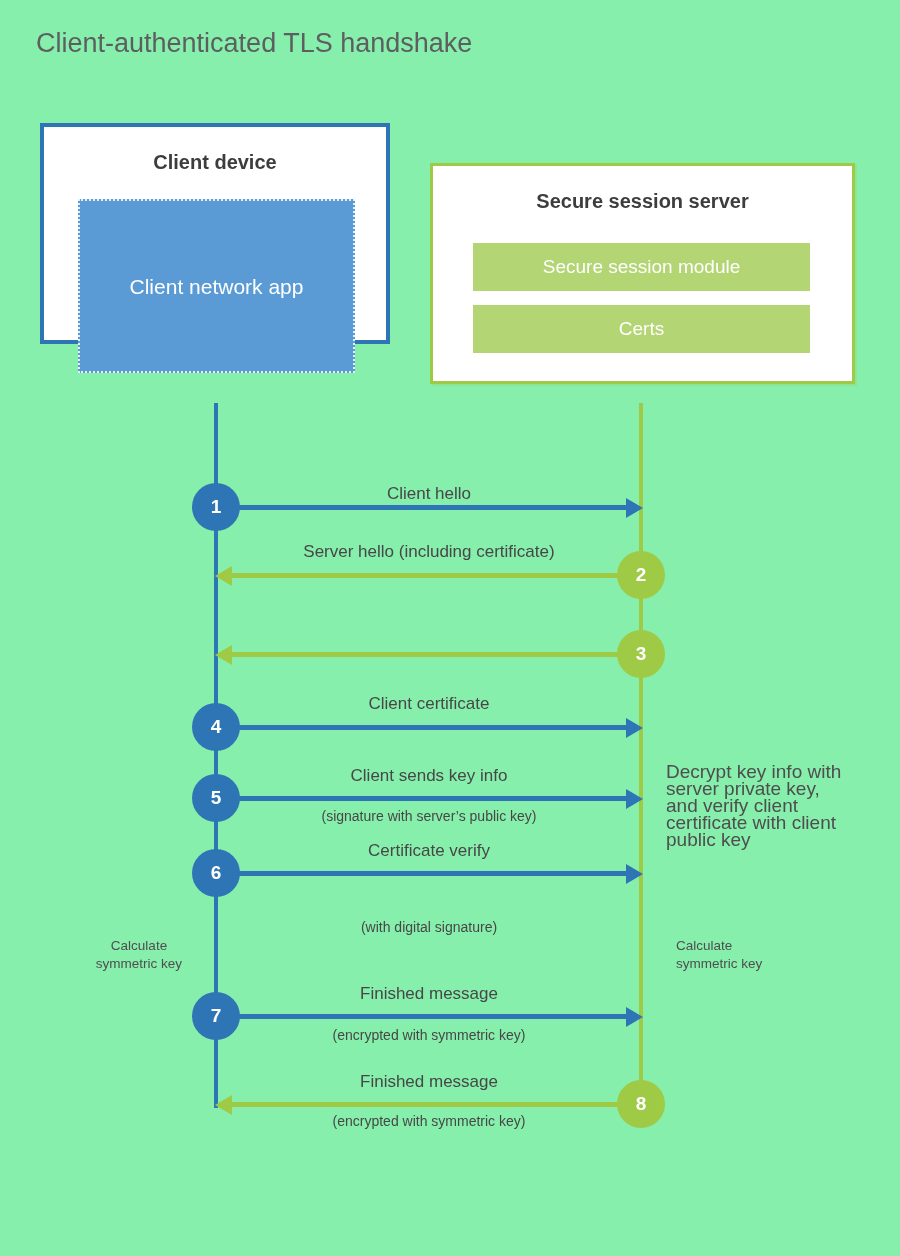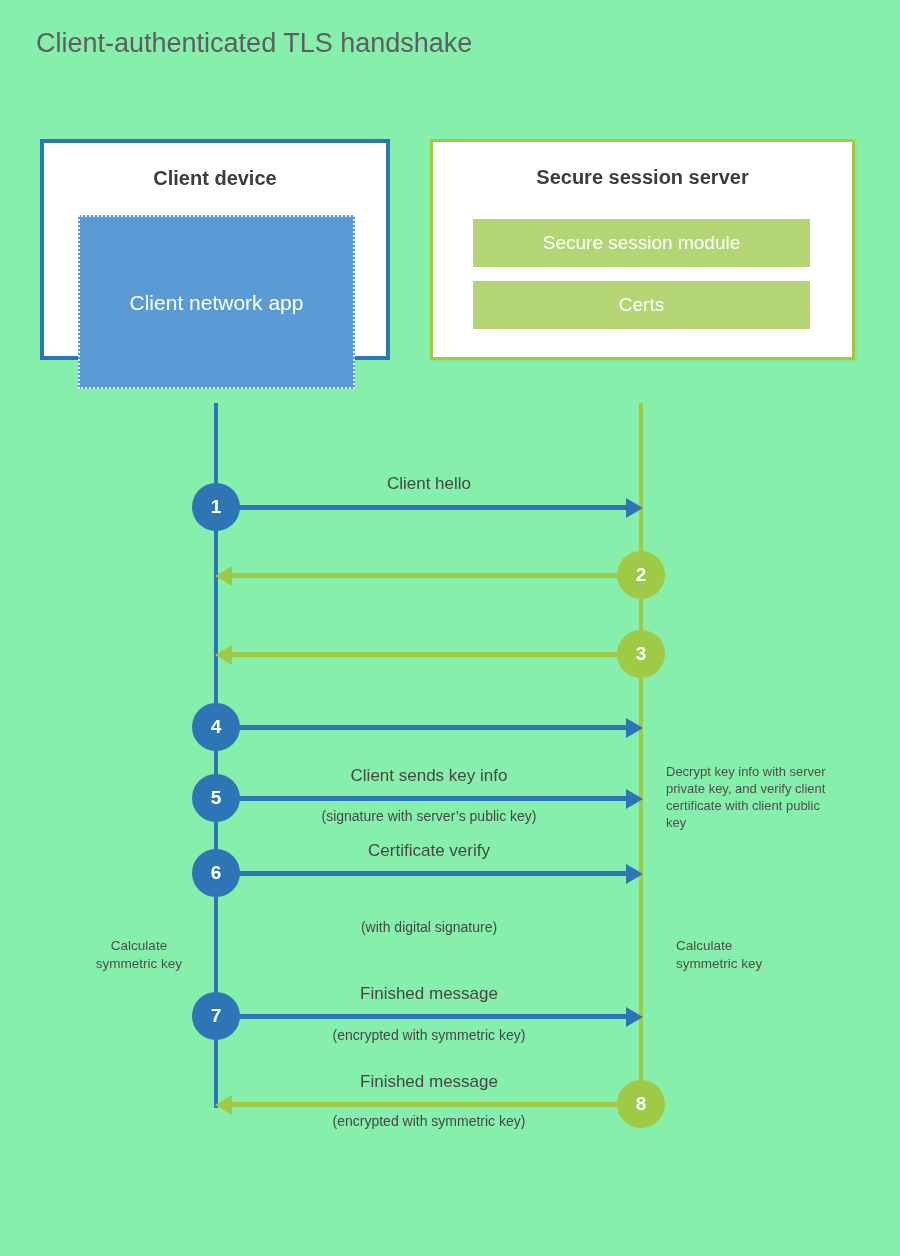--- a/index.html
+++ b/index.html
@@ -14,23 +14,23 @@
   html,body{margin:0;padding:0;background:#fff;}
   .page{
     position:relative;width:900px;height:1256px;background:#86efac;overflow:hidden;
     font-family:"Liberation Sans","DejaVu Sans",sans-serif;
   }
   .diagram-title{
     position:absolute;left:36px;top:28px;font-size:27px;font-weight:300;
     color:var(--title);letter-spacing:0px;
   }
   
-  .actor-box{position:absolute;top:139px;height:221px;background:#fff;box-sizing:border-box;z-index:2;}
+  .actor-box{position:absolute;top:123px;height:221px;background:#fff;box-sizing:border-box;z-index:2;}
   .client-box{left:40px;width:350px;border:4px solid var(--blue);}
-  .server-box{left:430px;width:425px;border:3px solid var(--green);box-shadow:2px 2px 0 rgba(160,200,80,.25);}
+  .server-box{left:430px;width:425px;border:3px solid var(--green);box-shadow:2px 2px 0 rgba(160,200,80,.25);margin-top:40px;}
   .actor-title{
     position:absolute;left:0;right:0;top:24px;text-align:center;
     font-size:20px;font-weight:bold;color:var(--heading);
   }
   .app-box{
     position:absolute;left:34px;top:72px;width:277px;height:174px;
     background:var(--blue-fill);border:2px dotted rgba(255,255,255,.85);box-sizing:border-box;
     display:flex;align-items:center;justify-content:center;text-align:left;
   }
   .app-box span{color:#fff;font-size:21px;line-height:29px;max-width:175px;display:inline-block;}
@@ -60,21 +60,21 @@
   
   .msg-label{
     position:absolute;left:217px;width:424px;text-align:center;z-index:5;
     font-size:17px;color:var(--label);
   }
   .msg-sub{
     position:absolute;left:217px;width:424px;text-align:center;z-index:5;
     font-size:14px;color:var(--label);
   }
   .side-note{
-    position:absolute;font-size:13px;line-height:17px;color:#4e4e4e;z-index:5;
+    position:absolute;font-size:19px;line-height:17px;color:#4e4e4e;z-index:5;
   }
   .note-decrypt{left:666px;top:763px;width:176px;}
   .calc-left{left:83px;top:937px;width:112px;text-align:center;font-size:13.5px;line-height:18px;}
   .calc-right{left:676px;top:937px;width:112px;text-align:left;font-size:13.5px;line-height:18px;}
 </style>
 </head>
 <body>
 
 <div class="page">
 
@@ -89,39 +89,41 @@
 
   <div class="actor-box server-box">
     <div class="actor-title">Secure session server</div>
     <div class="module-bar" style="top:77px">Secure session module</div>
     <div class="module-bar" style="top:139px">Certs</div>
   </div>
 
   <div class="lifeline lifeline-client"></div>
   <div class="lifeline lifeline-server"></div>
 
-  <div class="msg-label" style="top:474px">Client hello</div>
+  <div class="msg-label" style="top:484px">Client hello</div>
   <div class="arrow right" style="top:505px">
       <div class="shaft"></div>
       <div class="head"></div>
     </div>
   <div class="circle blue" style="top:483px">1</div>
 
+  <div class="msg-label" style="top:542px">Server hello (including certificate)</div>
   <div class="arrow left" style="top:573px">
       <div class="shaft"></div>
       <div class="head"></div>
     </div>
   <div class="circle green" style="top:551px">2</div>
 
   <div class="arrow left" style="top:652px">
       <div class="shaft"></div>
       <div class="head"></div>
     </div>
   <div class="circle green" style="top:630px">3</div>
 
+  <div class="msg-label" style="top:694px">Client certificate</div>
   <div class="arrow right" style="top:725px">
       <div class="shaft"></div>
       <div class="head"></div>
     </div>
   <div class="circle blue" style="top:703px">4</div>
 
   <div class="msg-label" style="top:766px">Client sends key info</div>
   <div class="arrow right" style="top:796px">
       <div class="shaft"></div>
       <div class="head"></div>

